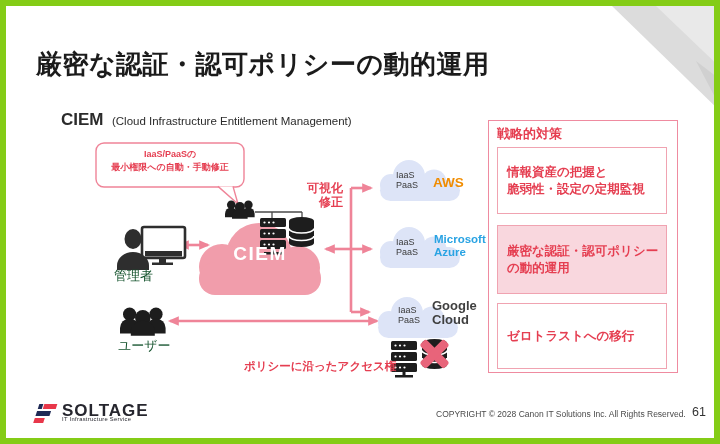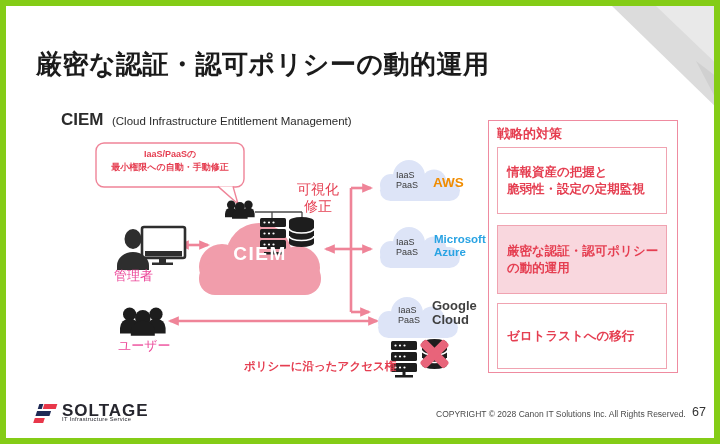--- a/index.html
+++ b/index.html
@@ -14,24 +14,24 @@
   .facet2{left:650px;top:0;width:69px;height:66px;background:#e9e9e9;clip-path:polygon(0 0,100% 0,100% 100%);}
   .facet3{left:690px;top:55px;width:29px;height:55px;background:#d0d0d0;clip-path:polygon(0 0,100% 40%,100% 100%);}
 
   .title{left:30px;top:41px;font-size:26px;font-weight:700;color:#1b1b1b;letter-spacing:.5px;white-space:nowrap;}
   .subtitle{left:55px;top:104px;white-space:nowrap;color:#2b2b2b;}
   .subtitle .acr{font-size:17px;font-weight:700;}
   .subtitle .rest{font-size:11.5px;margin-left:4px;}
 
   .bubble-text{left:90px;top:139px;width:148px;height:32px;display:flex;flex-direction:column;
     align-items:center;justify-content:center;font-size:9px;font-weight:600;color:#e53e51;line-height:1.45;white-space:nowrap;}
-  .visfix{left:287px;top:175px;width:50px;text-align:center;font-size:14px;font-weight:400;color:#e53e51;line-height:1.2;}
+  .visfix{left:287px;top:175px;width:50px;text-align:right;font-size:12px;font-weight:700;color:#e53e51;line-height:1.2;}
   .ciem-label{left:193px;top:237px;width:122px;text-align:center;font-size:19px;font-weight:700;
     color:#ffffff;letter-spacing:1.5px;}
-  .actor-label{font-size:13px;color:#ec4899;white-space:nowrap;}
+  .actor-label{font-size:13px;color:#14532d;white-space:nowrap;}
   .admin-label{left:108px;top:261px;}
   .users-label{left:112px;top:331px;}
   .access-label{left:238px;top:321px;width:140px;text-align:center;font-size:11.5px;font-weight:700;color:#e53e51;white-space:nowrap;margin-top:32px;}
 
   .svc{width:34px;font-size:9px;color:#3a3a3a;line-height:10px;white-space:nowrap;}
   .svc-aws{left:390px;top:164px;}
   .svc-azure{left:390px;top:231px;}
   .svc-google{left:392px;top:299px;}
   .pname{white-space:nowrap;font-weight:700;}
   .name-aws{left:427px;top:169px;font-size:13.5px;color:#f08c00;}
@@ -229,15 +229,15 @@
     <g transform="skewX(-18)">
       <rect x="14" y="2" width="13" height="5" fill="#e8374a"></rect>
       <rect x="9" y="2" width="4" height="5" fill="#1f2a56"></rect>
       <rect x="9" y="9" width="14" height="5" fill="#1f2a56"></rect>
       <rect x="9" y="16" width="10" height="5" fill="#e8374a"></rect>
     </g>
   </svg>
   <div class="abs brand">SOLTAGE</div>
   <div class="abs brand-sub">IT Infrastructure Service</div>
   <div class="abs copyright">COPYRIGHT © 2028 Canon IT Solutions Inc. All Rights Reserved.</div>
-  <div class="abs pagenum">67</div>
+  <div class="abs pagenum">61</div>
 
 </div>
 
 </body></html>

